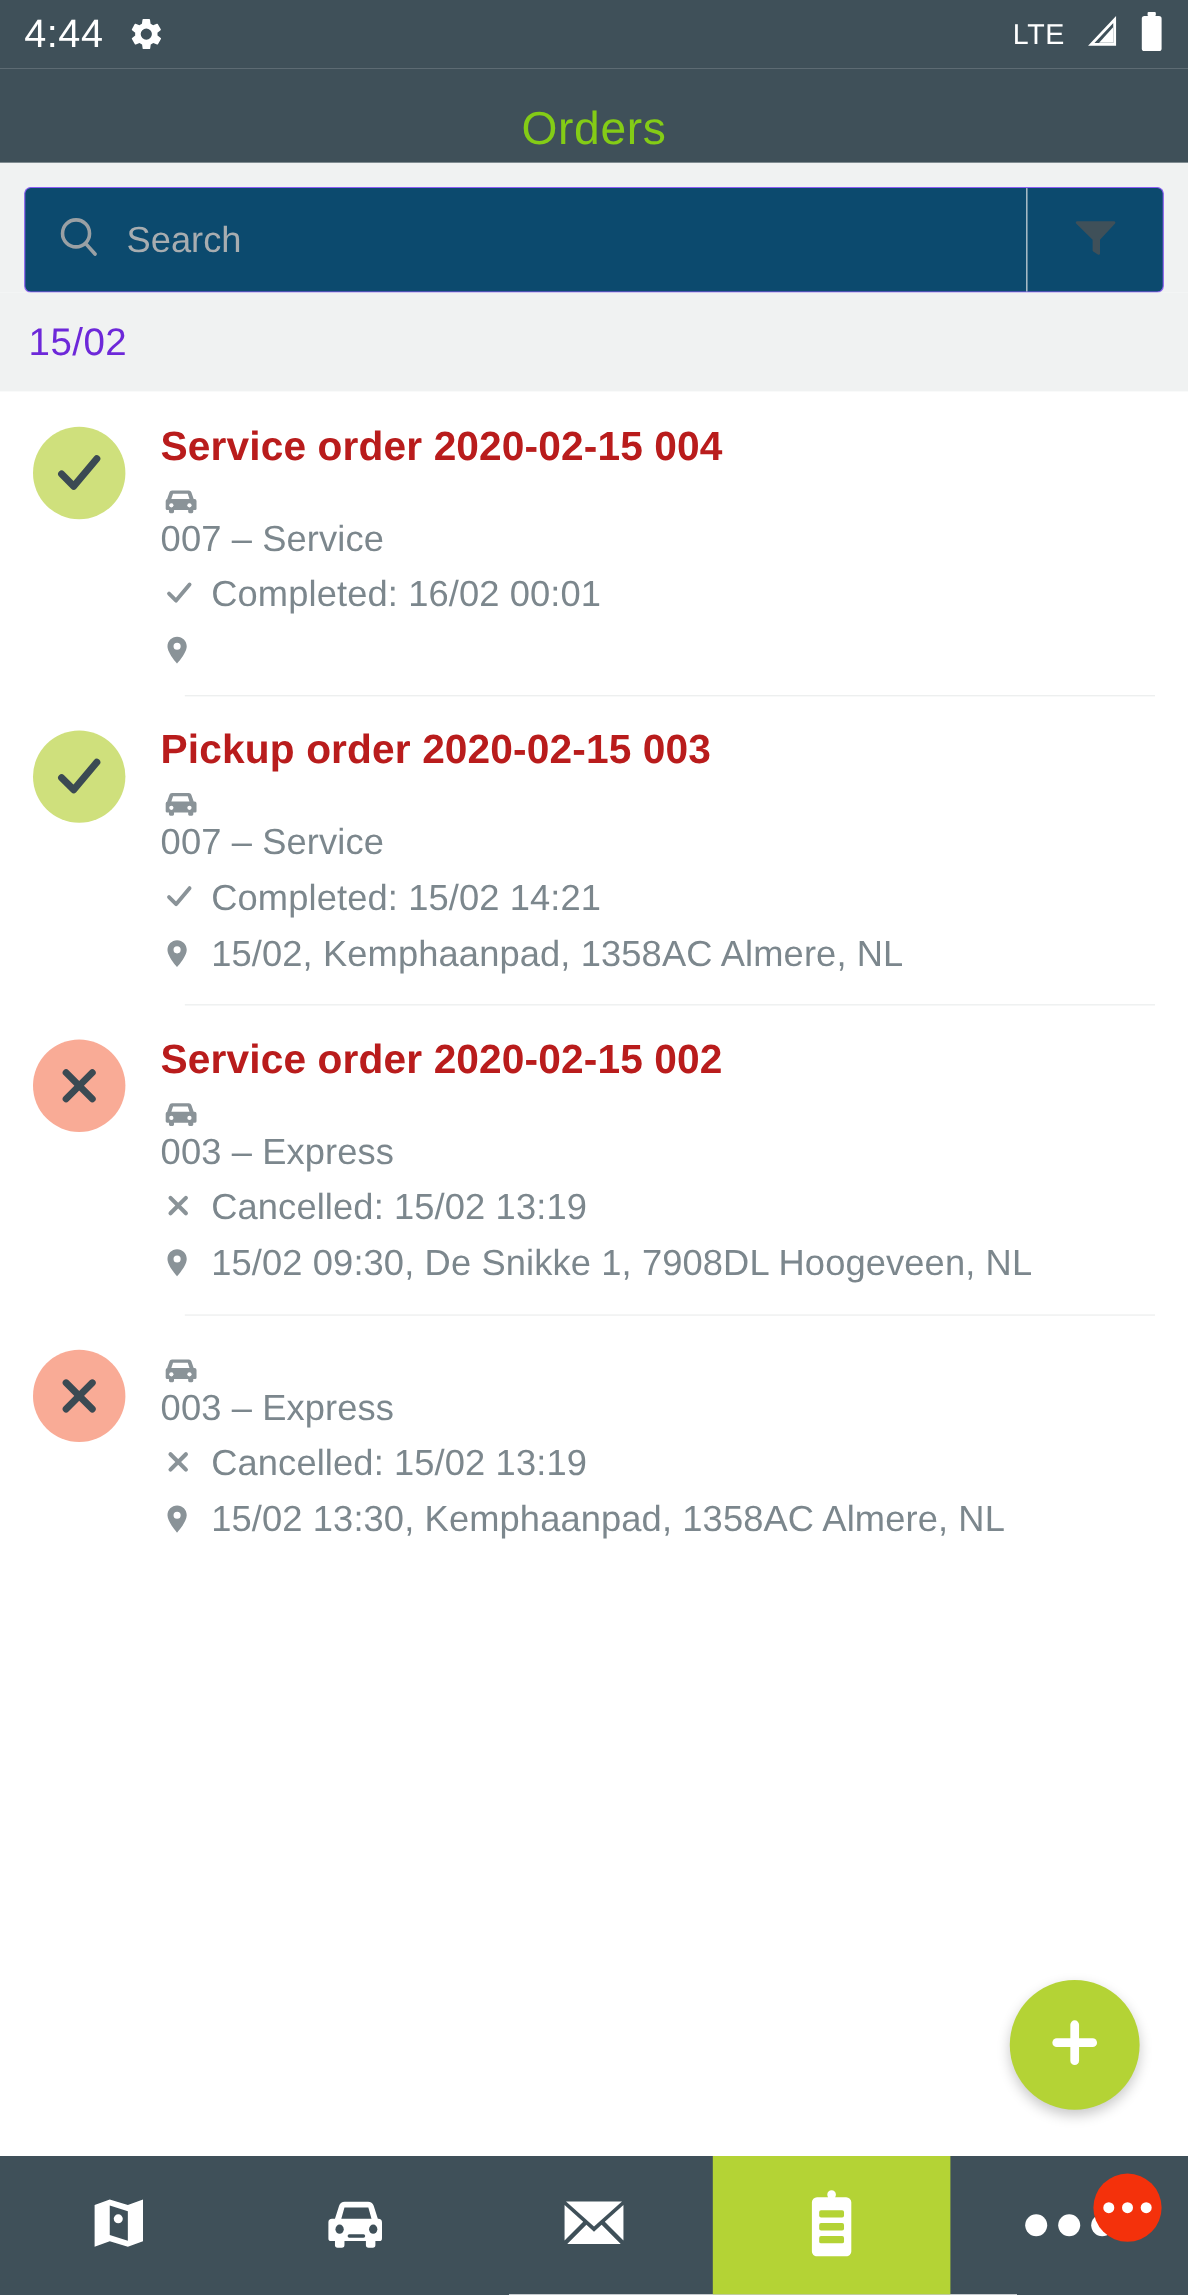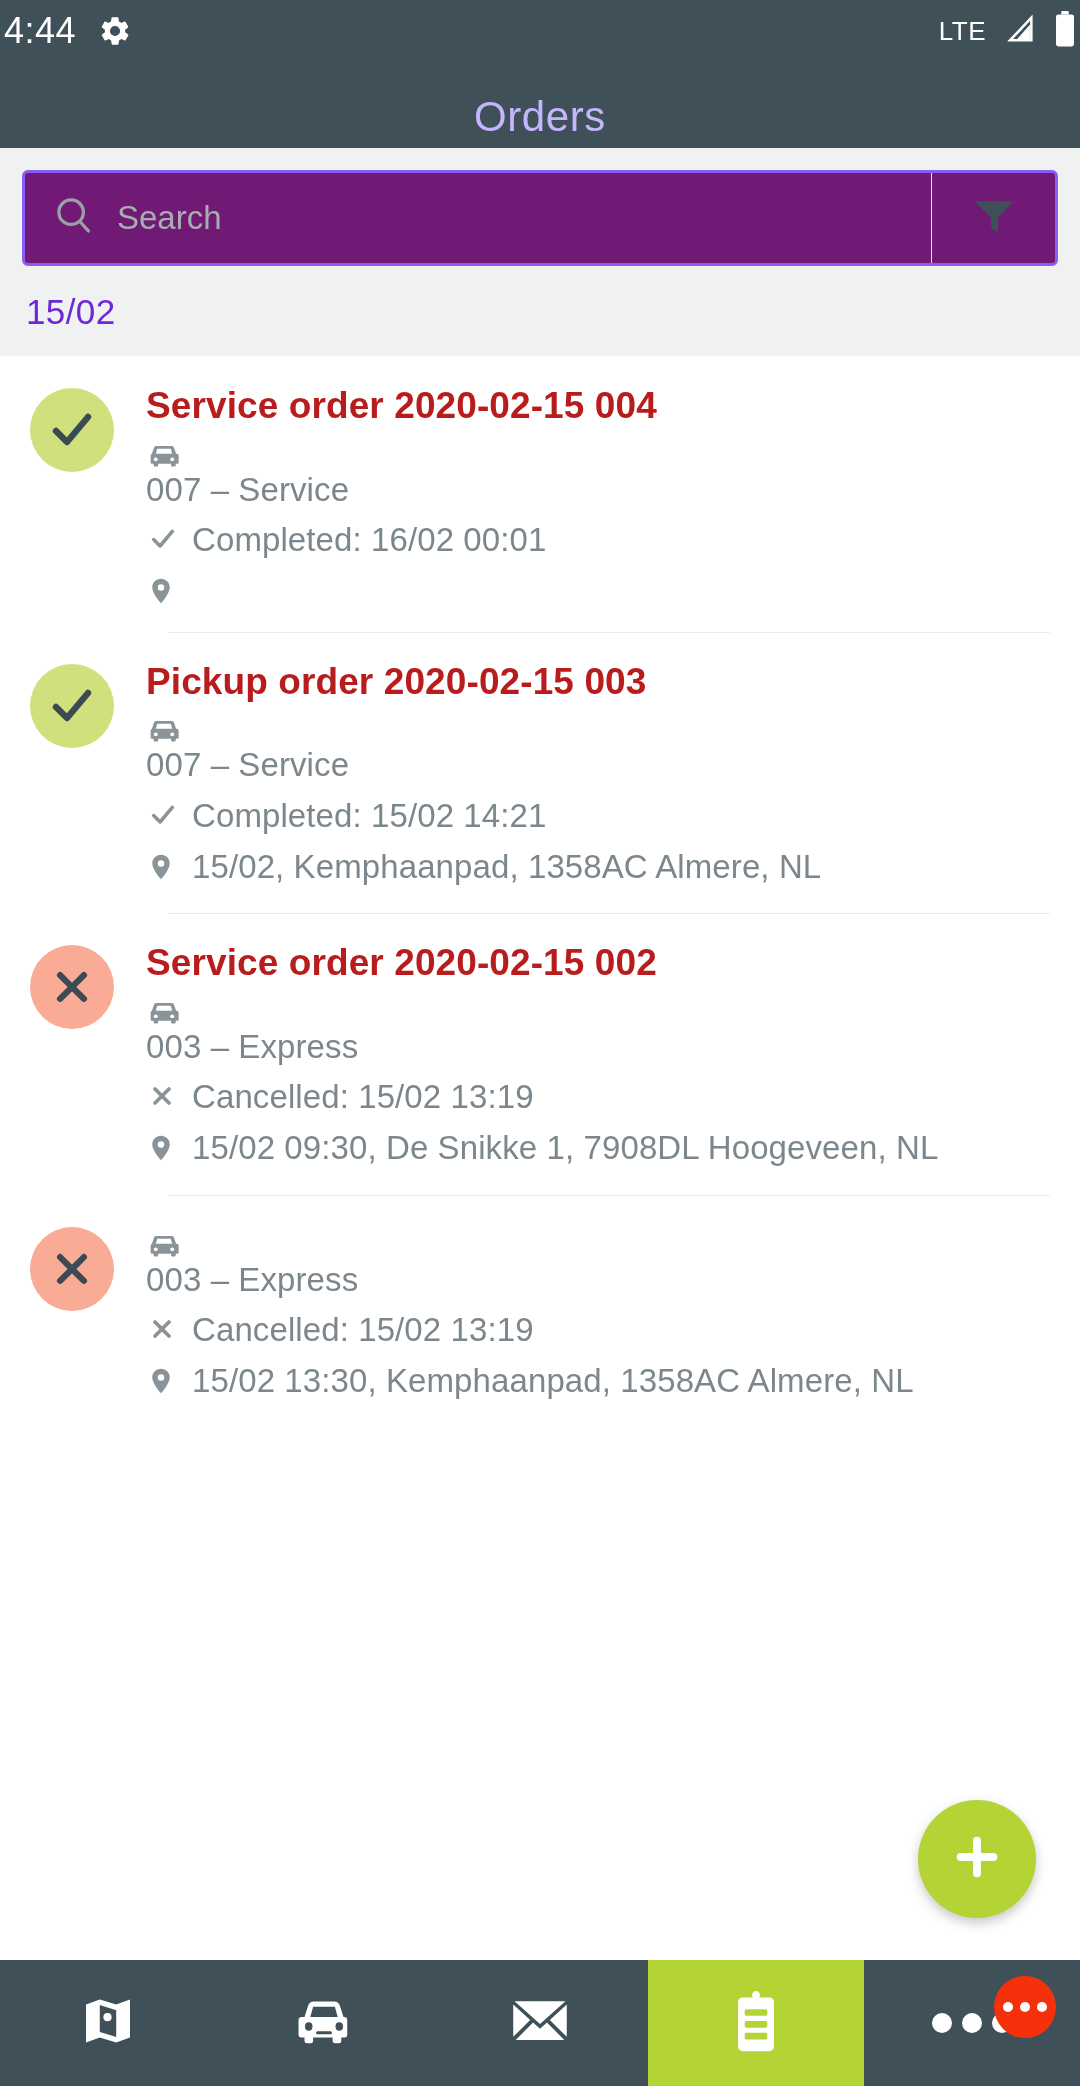--- a/index.html
+++ b/index.html
@@ -14,21 +14,21 @@
     width:1080px; height:2086px;
     display:flex; flex-direction:column;
     background:#ffffff;
   }
 
   
   .statusbar {
     height:62px;
     background:#3f5059;
     display:flex; align-items:center;
-    padding:0 4px;
+    padding:0 22px;
     flex:none;
   }
   .sb-time {
     color:#ffffff;
     font-size:36px;
     font-weight:400;
     letter-spacing:0.5px;
     line-height:1;
   }
   .sb-gear { margin-left:22px; display:flex; align-items:center; }
@@ -40,37 +40,37 @@
   }
 
   
   .titlebar {
     height:86px;
     background:#3f5059;
     display:flex; align-items:center; justify-content:center;
     flex:none;
   }
   .titlebar .title {
-    color:#c4b5fd;
+    color:#84cc16;
     font-size:42px;
     font-weight:400;
     letter-spacing:0.6px;
     margin-top:24px;
   }
 
   
   .searchzone {
     background:#f0f2f2;
     padding:22px 22px 0 22px;
     flex:none;
   }
   .searchbar {
     height:96px;
-    background:#701a75;
-    border:3px solid #8b5cf6;
+    background:#0c4a6e;
+    border:1px solid #8b5cf6;
     border-radius:6px;
     display:flex;
     align-items:stretch;
     box-shadow:0 1px 1px rgba(0,0,0,0.03);
   }
   .search-field {
     flex:1;
     display:flex; align-items:center;
     padding-left:26px;
     gap:20px;

